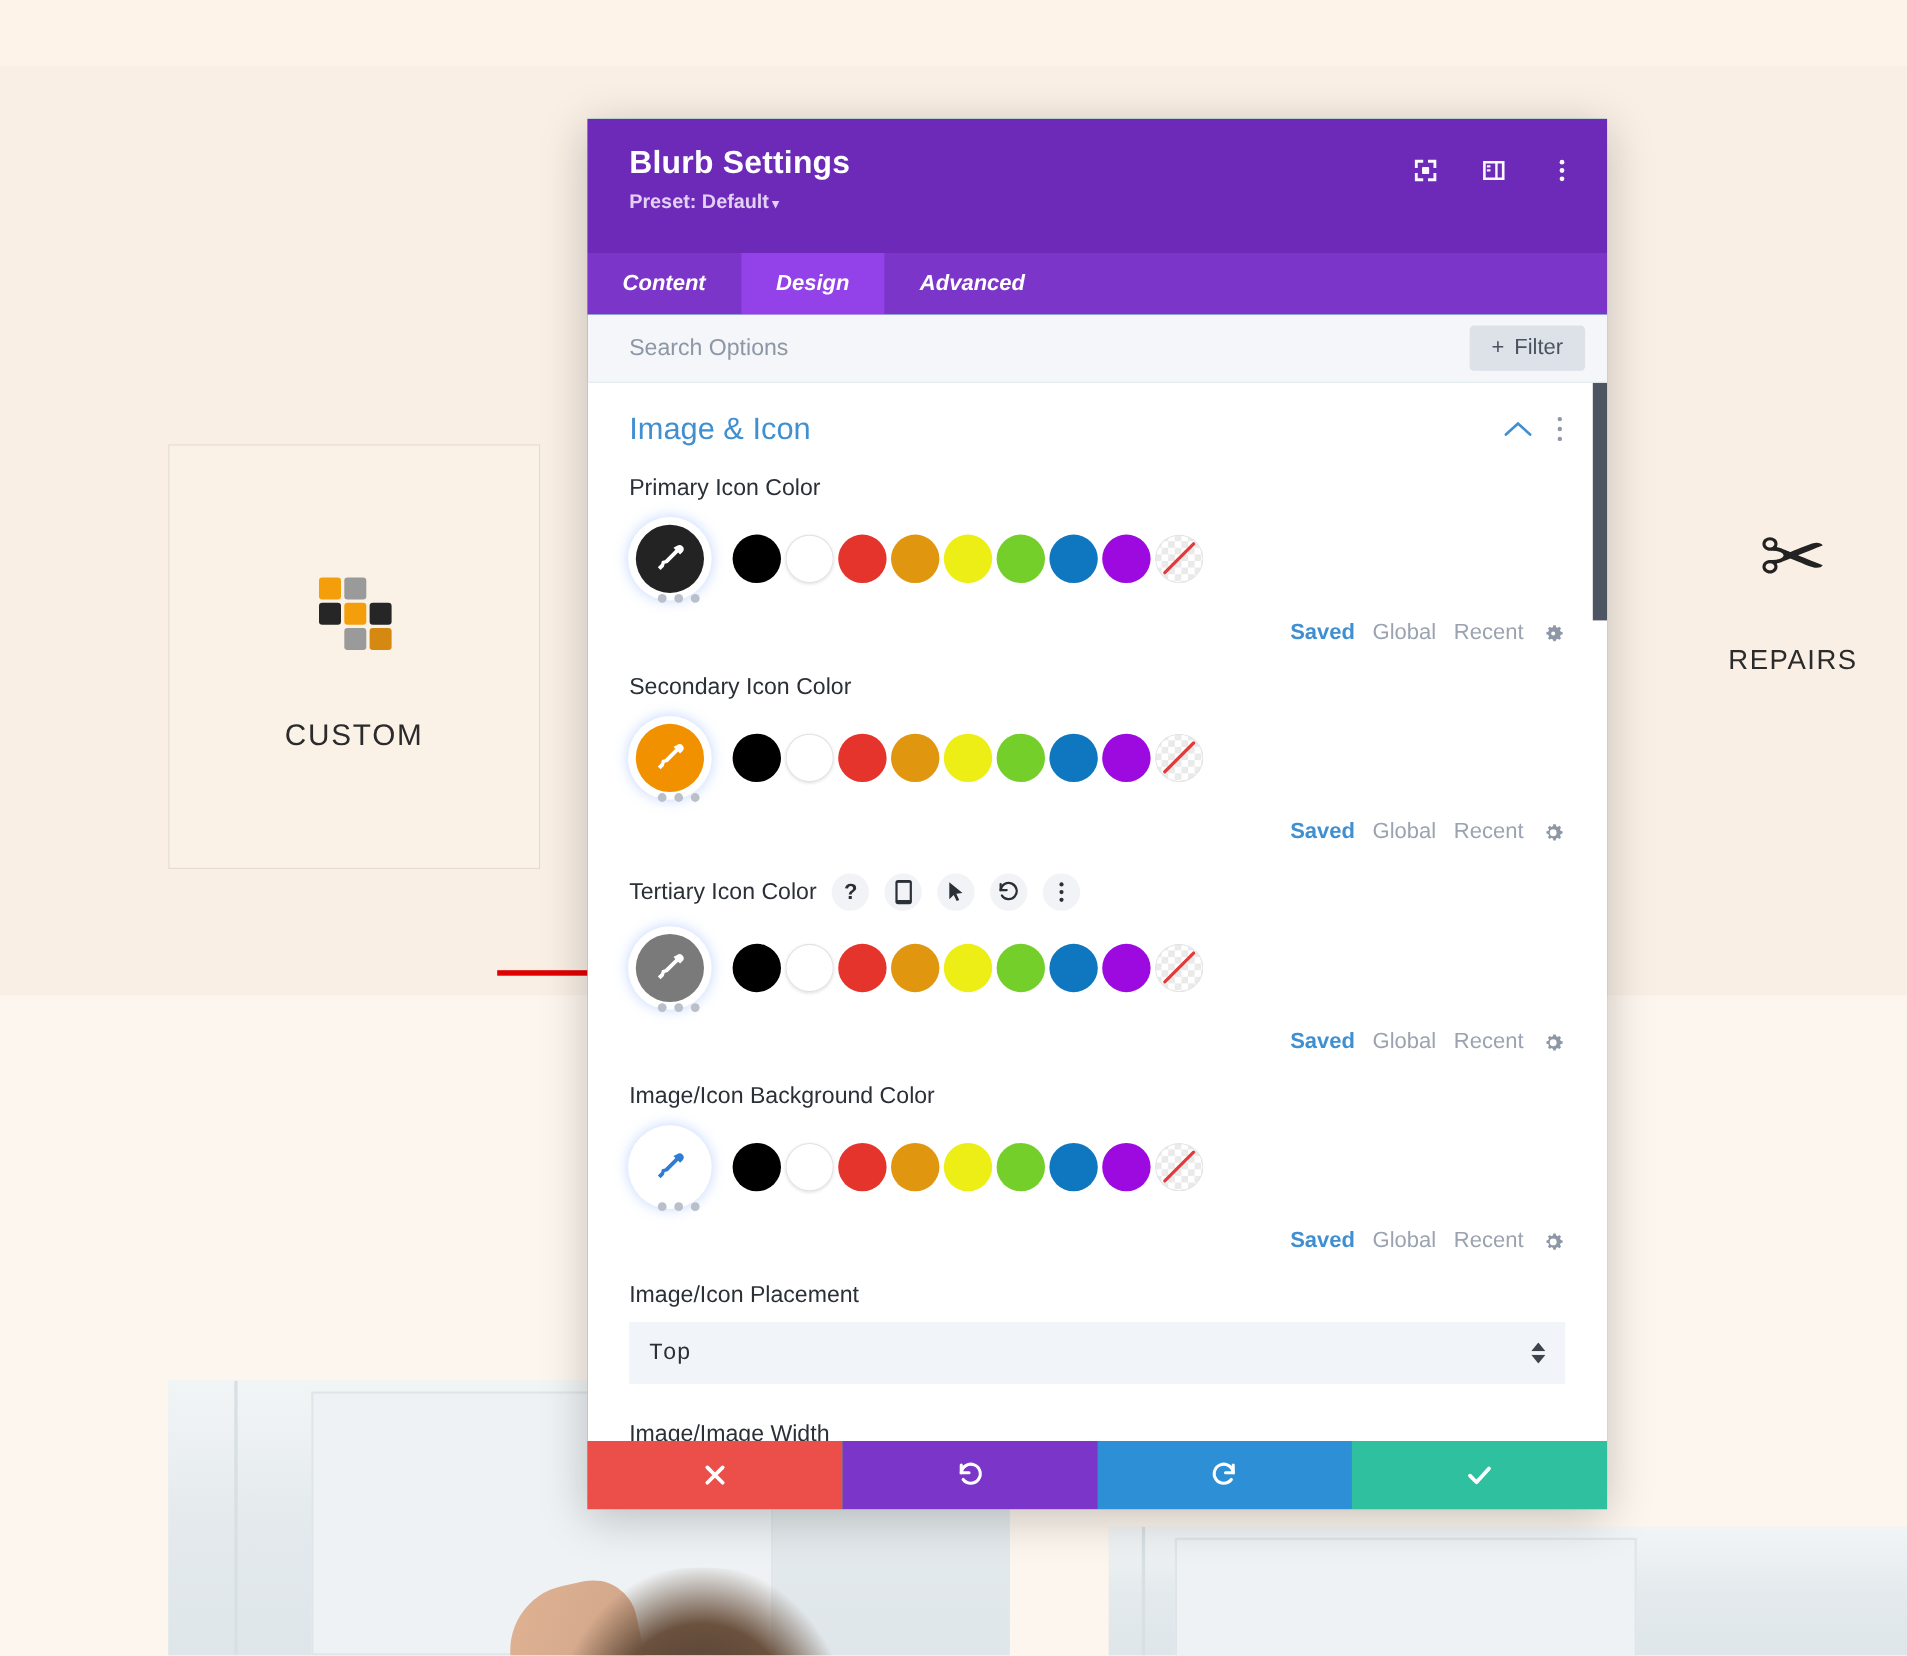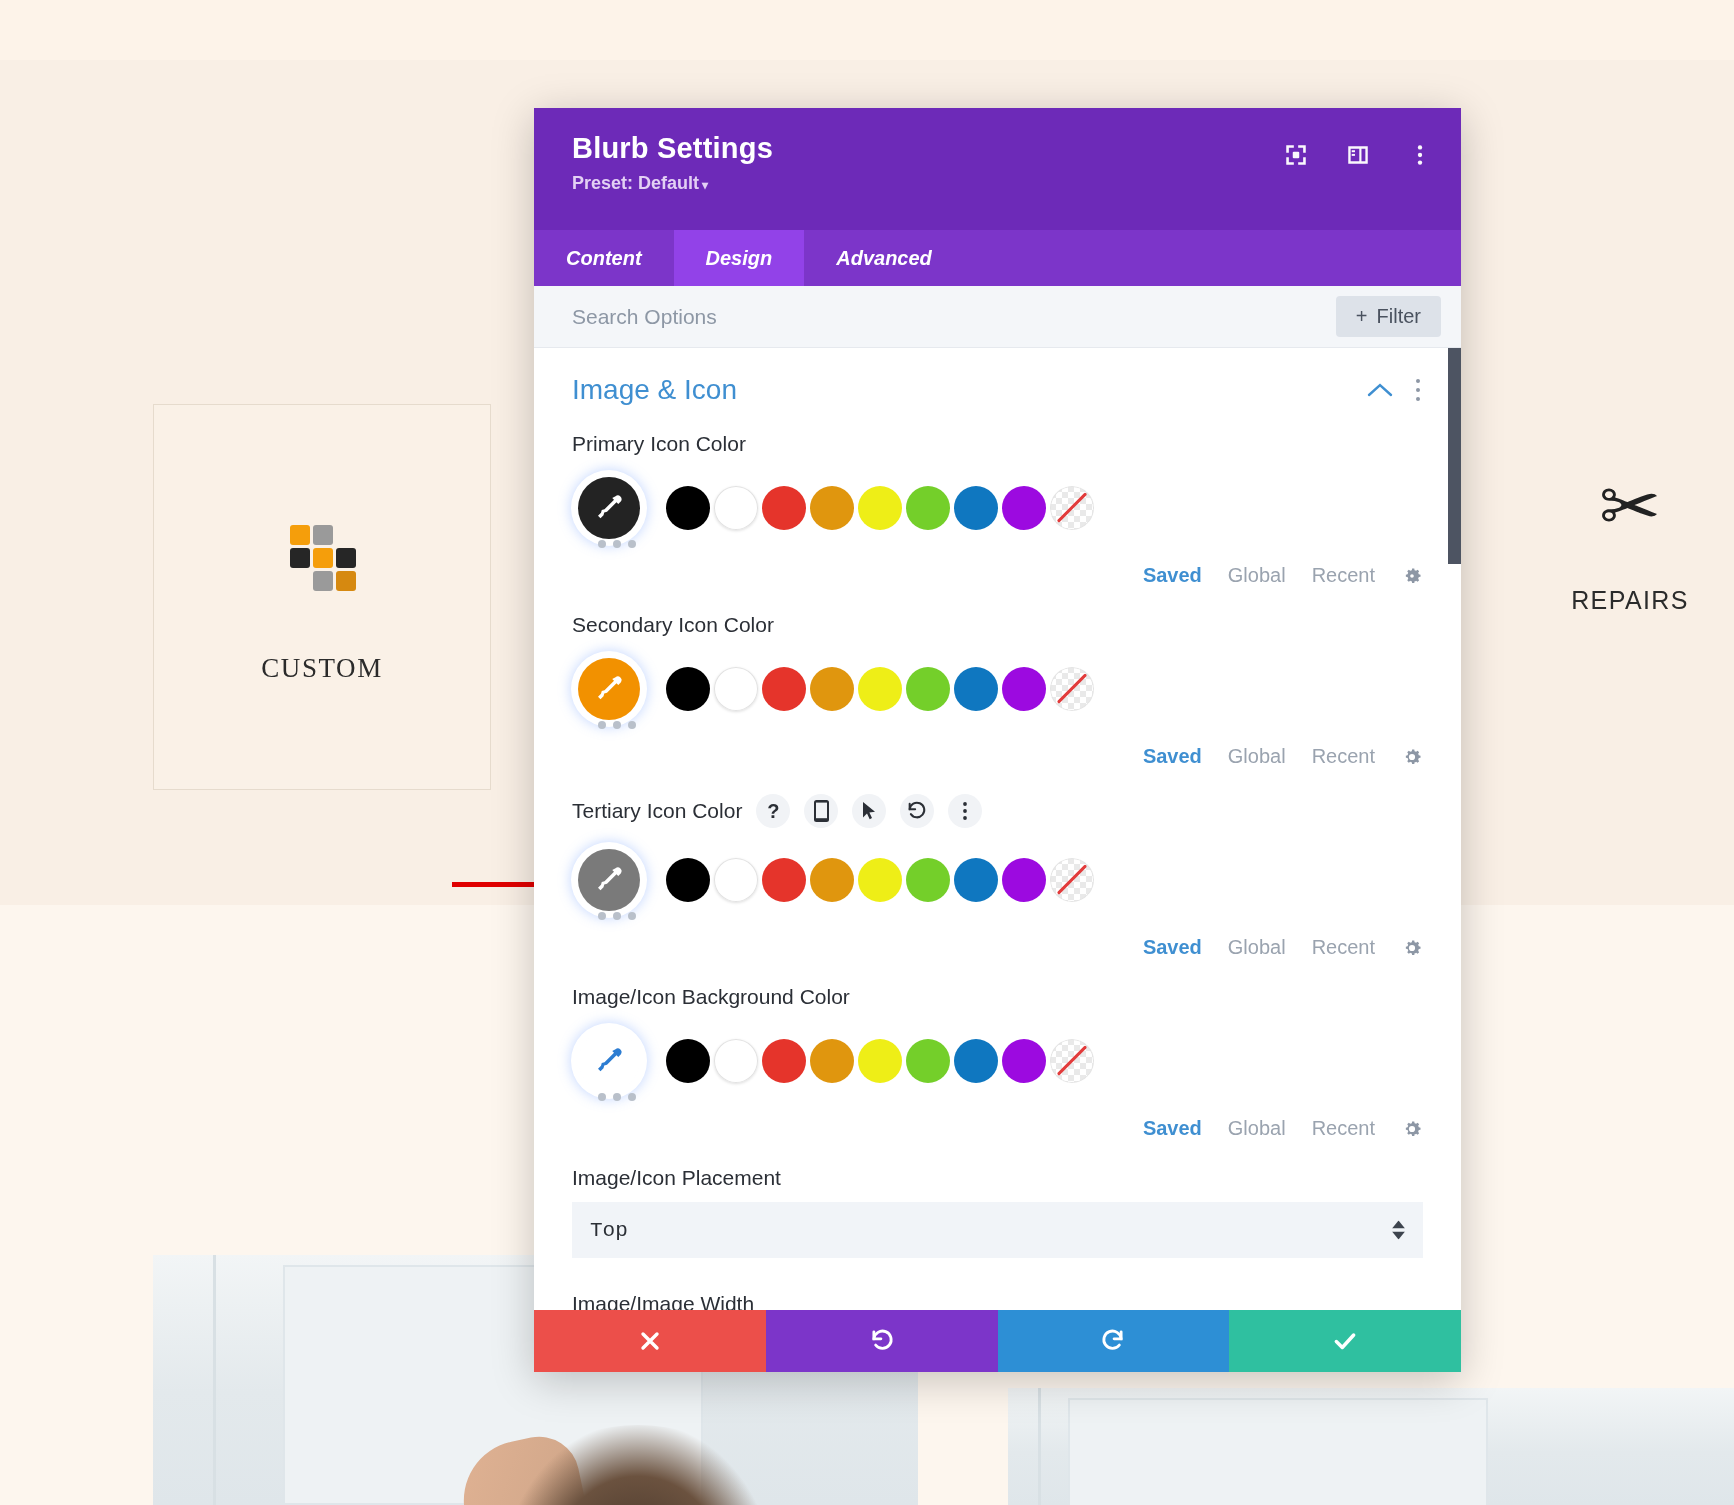--- a/index.html
+++ b/index.html
@@ -32,21 +32,21 @@
   }
   .cg1 { left: 4px;  top: 2px;  background:#f59e0b; }
   .cg2 { left: 27px; top: 2px;  background:#9a9a9a; }
   .cg3 { left: 4px;  top: 25px; background:#262626; }
   .cg4 { left: 27px; top: 25px; background:#f59e0b; }
   .cg5 { left: 50px; top: 25px; background:#262626; }
   .cg6 { left: 27px; top: 48px; background:#9a9a9a; }
   .cg7 { left: 50px; top: 48px; background:#d68910; }
   .custom-label {
     margin-top: 58px; font-size: 27px; letter-spacing: 1.6px; color: #2b2b2b;
-    font-family: Liberation Serif, serif; font-weight: 400;
+    font-family: Liberation Sans, sans-serif; font-weight: 400;
   }
 
   
   .repairs-block {
     position: absolute; left: 1525px; top: 470px; width: 210px;
     display: flex; flex-direction: column; align-items: center;
   }
   .scissors { font-size: 74px; line-height: 74px; color: #222; }
   .repairs-label {
     margin-top: 42px; font-size: 25px; letter-spacing: 1.4px; color: #2b2b2b;
@@ -180,21 +180,21 @@
     background-size: 12px 12px; background-position: 0 0, 6px 6px;
     box-shadow: inset 0 0 0 1px #e4e4e4;
   }
   .sw.none::after {
     content:""; position:absolute; left:2px; top:20px; width:40px; height:3px;
     background:#e23b3b; transform: rotate(-45deg); border-radius: 2px;
   }
 
   .palette-row {
     display: flex; align-items: center; justify-content: flex-end;
-    gap: 26px; padding: 0 38px; margin-top: 20px; margin-bottom: 26px;
+    gap: 16px; padding: 0 38px; margin-top: 20px; margin-bottom: 26px;
   }
   .pal-link { font-size: 20px; color: #9aa3af; cursor: pointer; }
   .pal-link.active { color: #3f8fd1; font-weight: 700; }
 
   .select-wrap { position: relative; margin-top: 2px; }
   .select-box {
     width: 100%; height: 56px; background: #f1f4f8; border: none;
     display: flex; align-items: center; padding: 0 18px;
     font-size: 21px; color: #2b2f36; cursor: pointer; font-family: Liberation Mono, monospace;
   }

